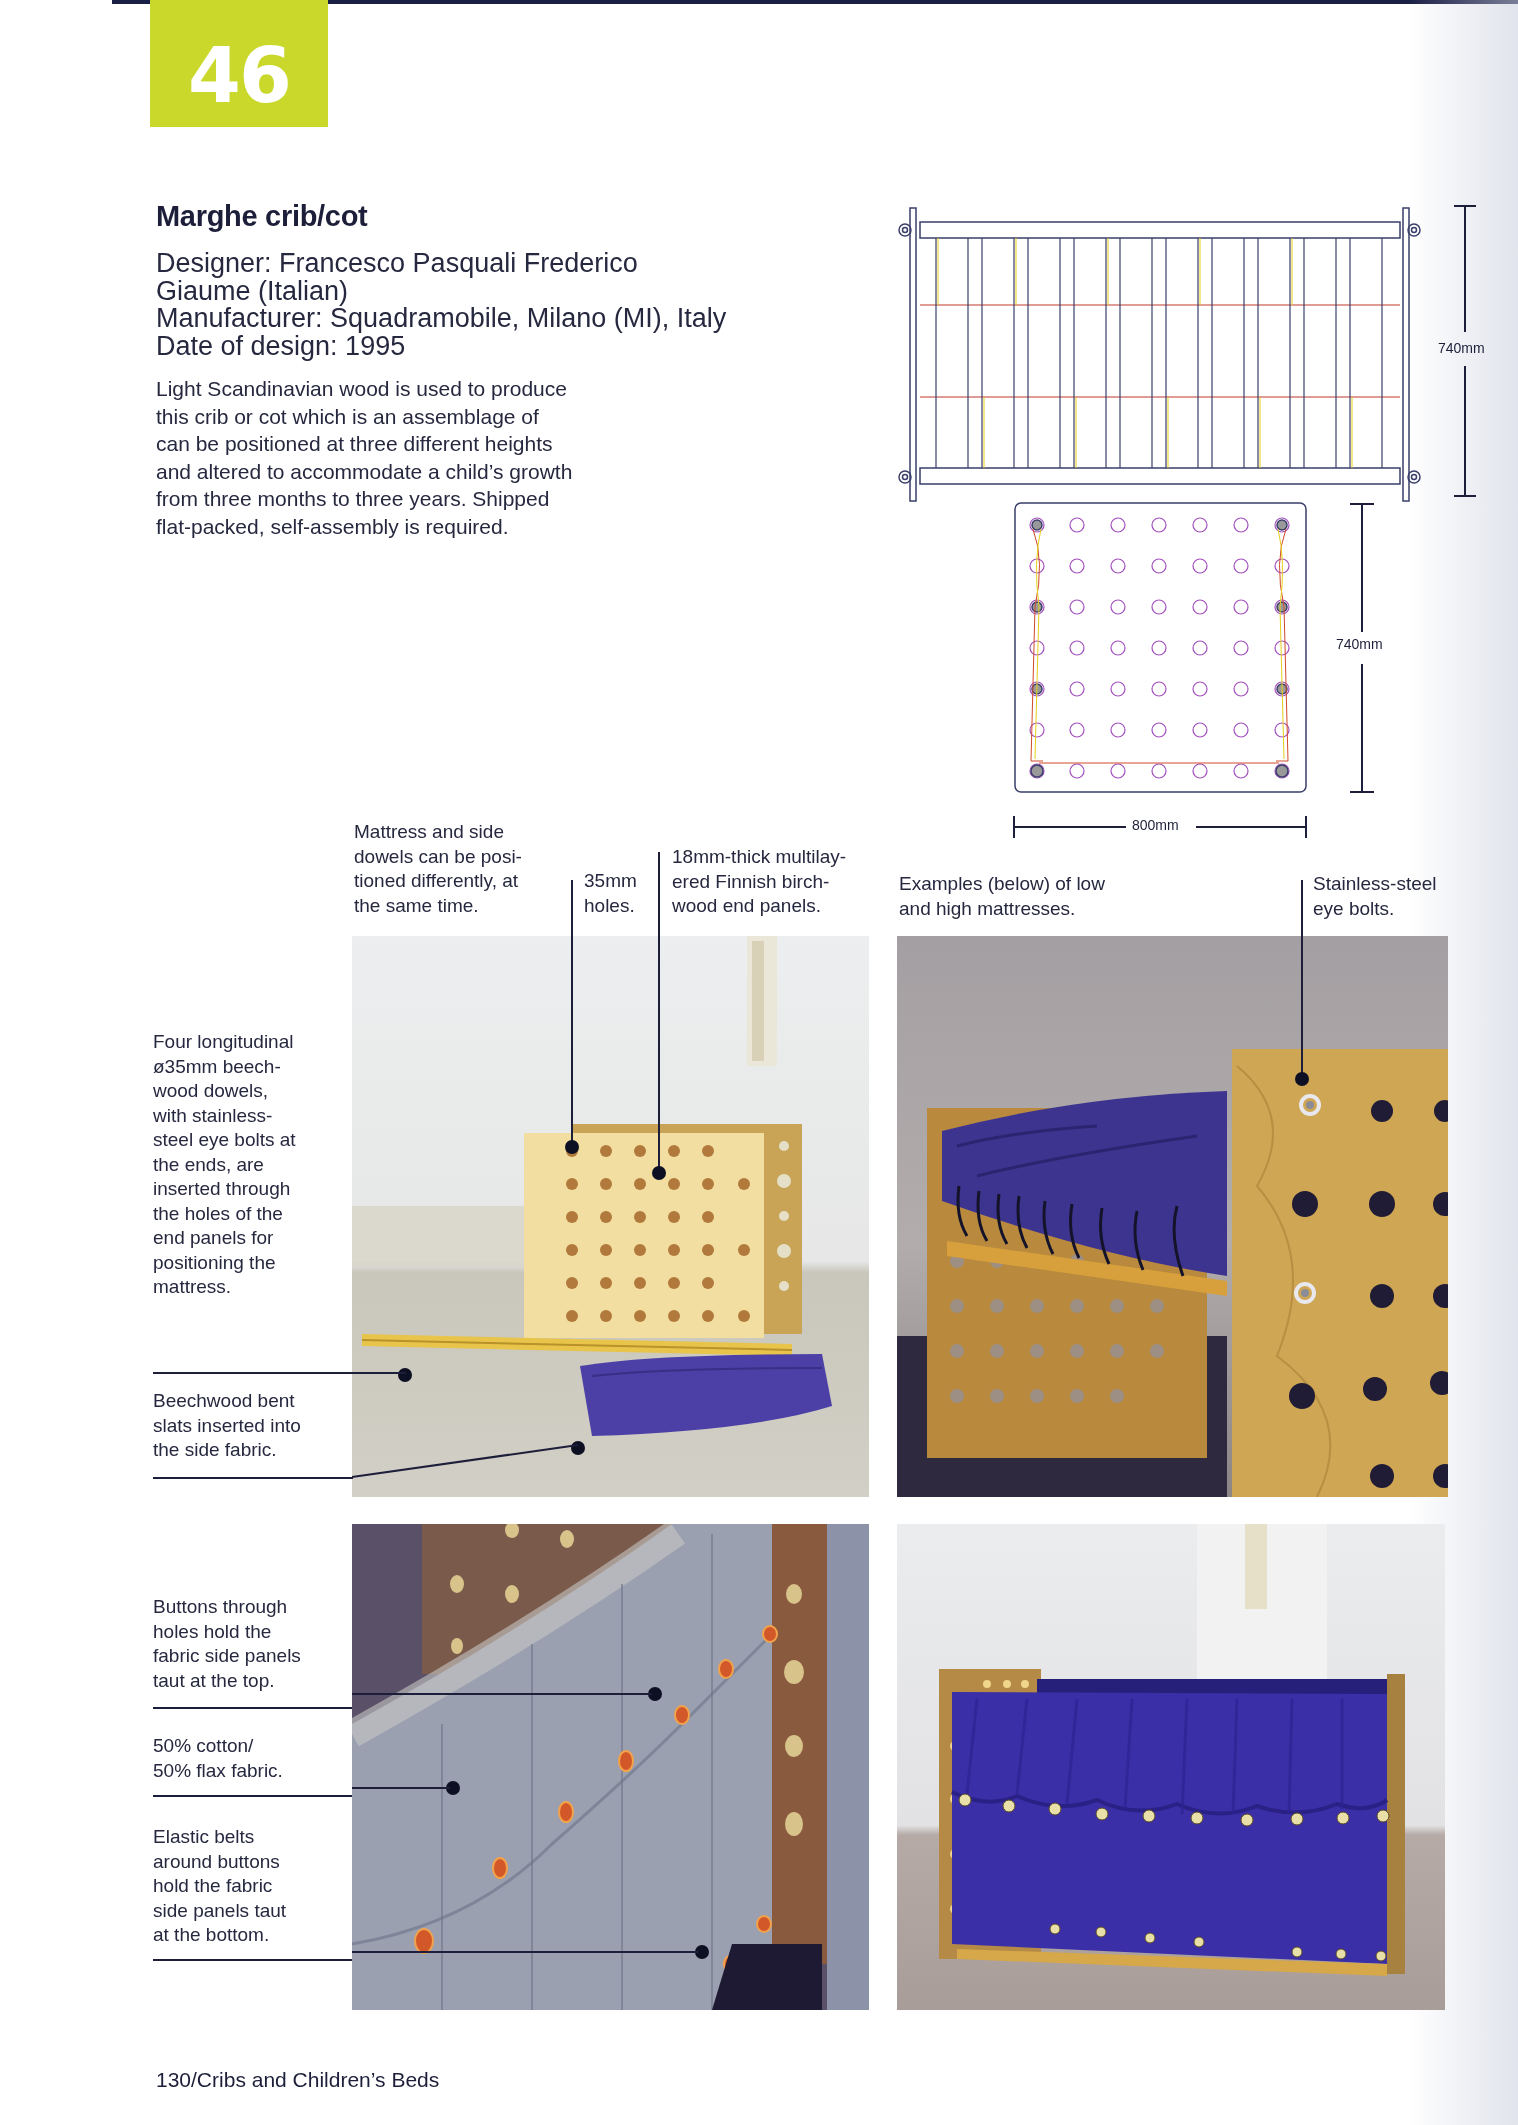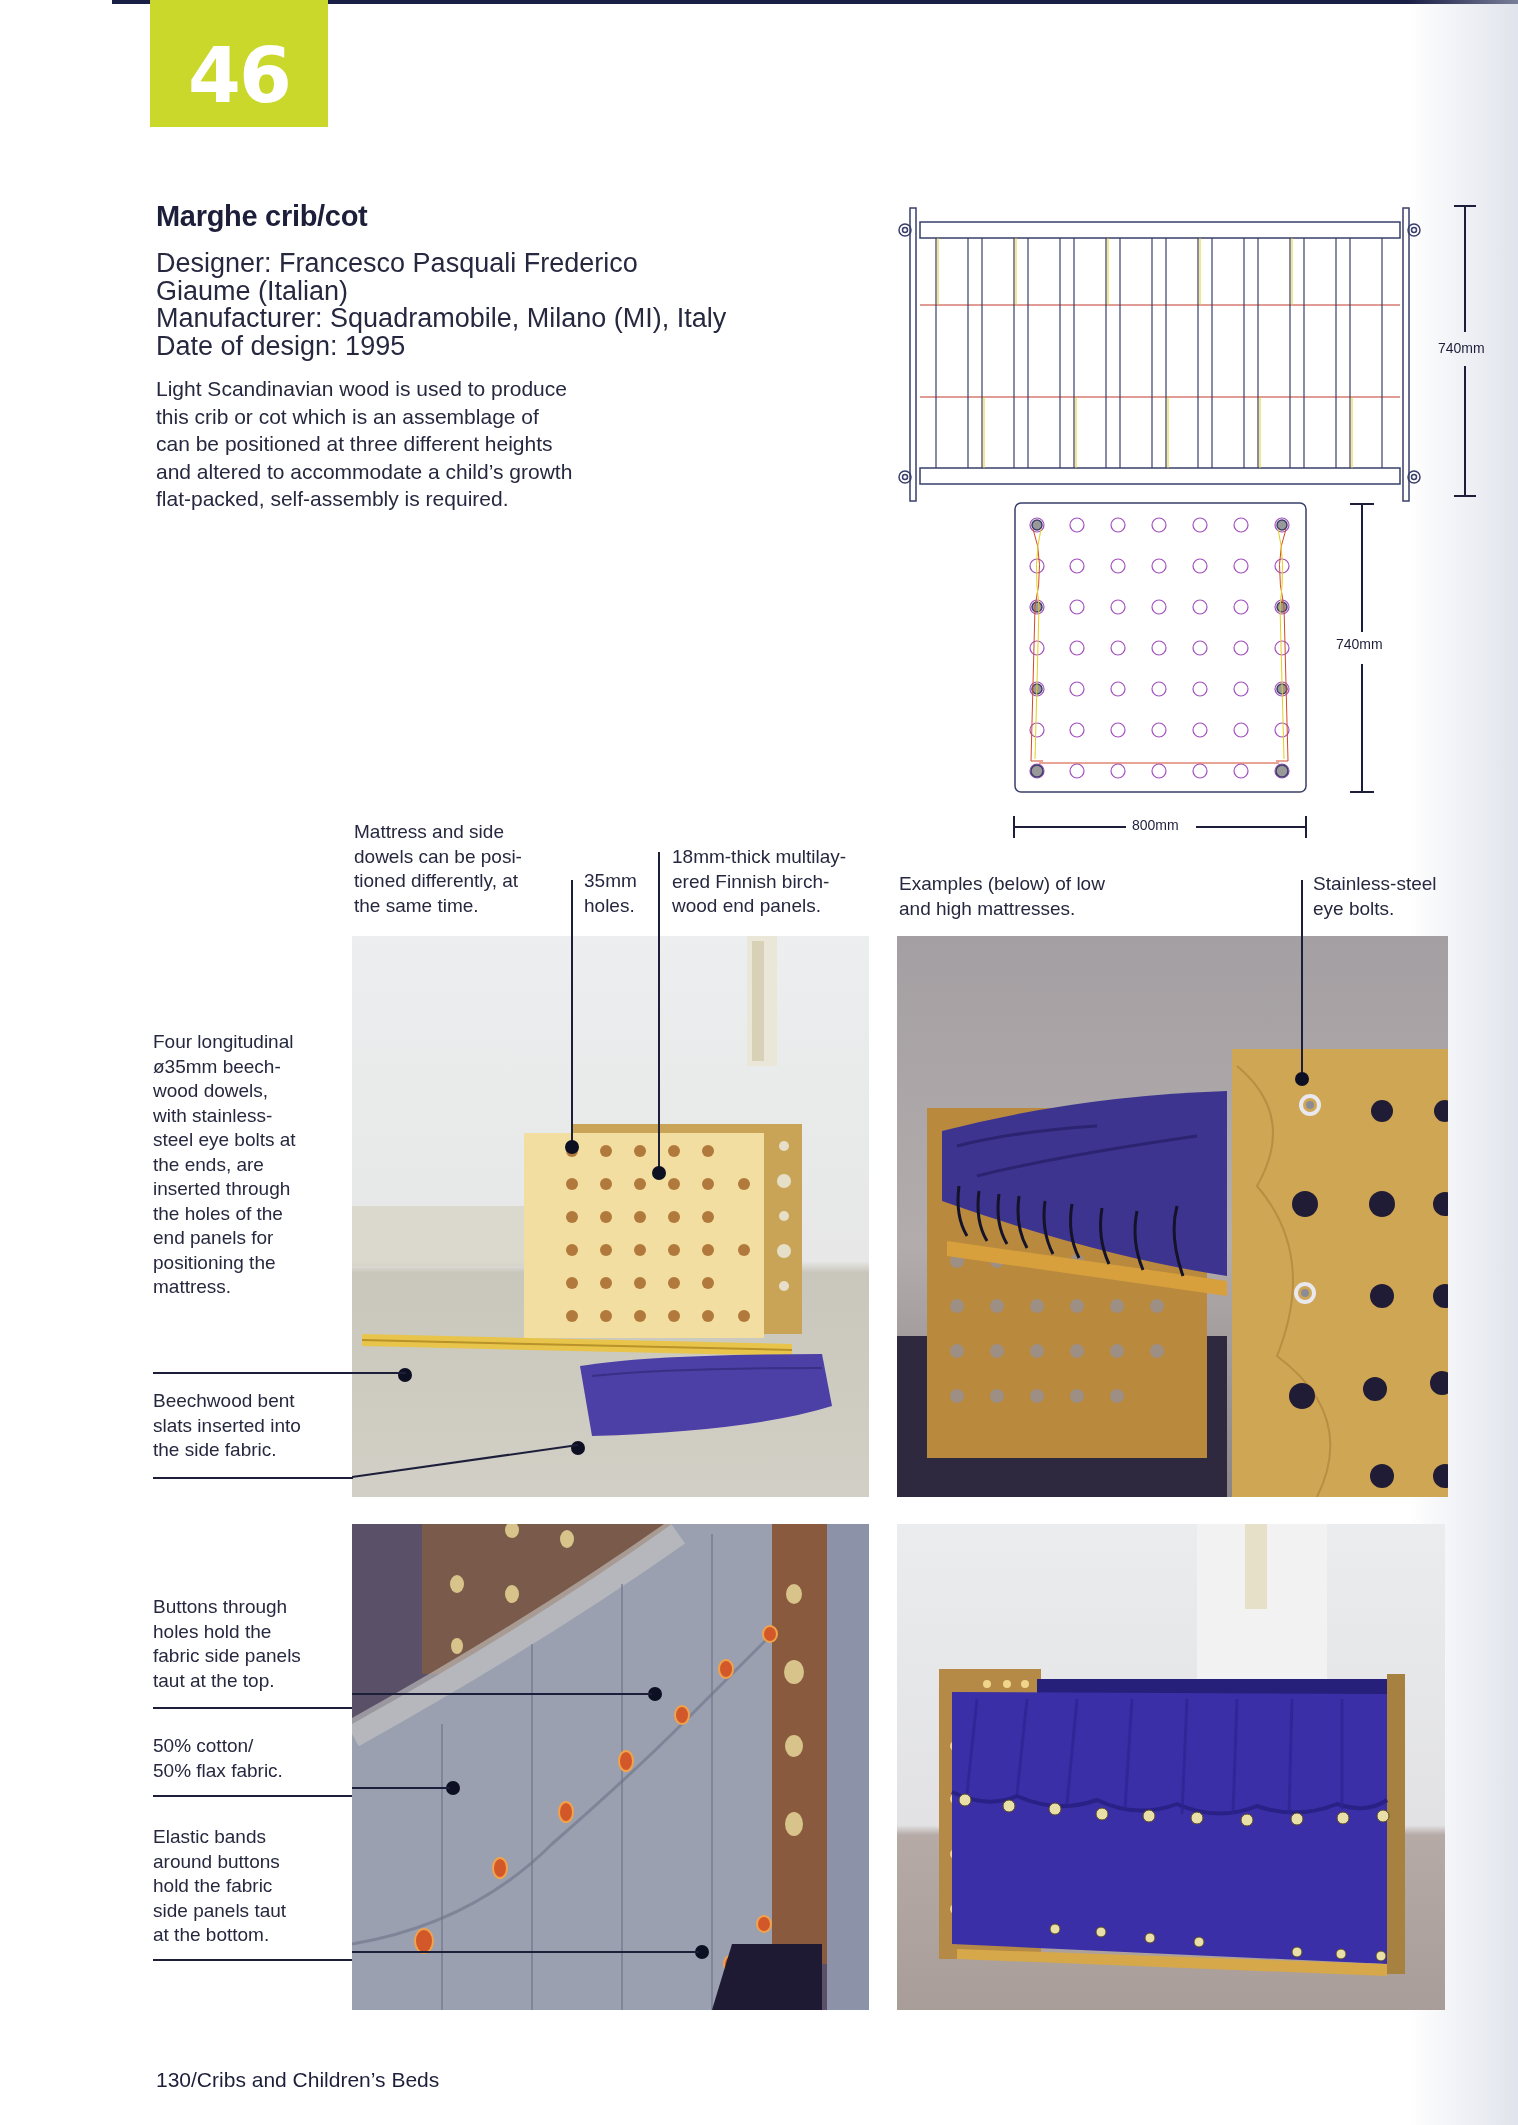--- a/index.html
+++ b/index.html
@@ -42,20 +42,21 @@
   <div>Giaume (Italian)</div>
   <div>Manufacturer: Squadramobile, Milano (MI), Italy</div>
   <div>Date of design: 1995</div>
 </div>
 
 <div class="desc">
   <div>Light Scandinavian wood is used to produce</div>
   <div>this crib or cot which is an assemblage of</div>
   <div>can be positioned at three different heights</div>
   <div>and altered to accommodate a child’s growth</div>
+  <div>from three months to three years. Shipped</div>
   <div>flat-packed, self-assembly is required.</div>
 </div>
 
 <svg style="position:absolute;left:890px;top:200px;" width="540" height="305" viewBox="0 0 540 305">
   <g fill="none" stroke="#3a3f6a" stroke-width="1.5">
 
     <rect x="20" y="8" width="6" height="293"></rect>
     <rect x="513" y="8" width="6" height="293"></rect>
 
     <rect x="30" y="22" width="480" height="16"></rect>
@@ -435,21 +436,21 @@
   <div>fabric side panels</div>
   <div>taut at the top.</div>
 </div>
 <div class="hline" style="left:153px;top:1707px;width:199px;"></div>
 <div class="cap" style="left:153px;top:1734px;">
   <div>50% cotton/</div>
   <div>50% flax fabric.</div>
 </div>
 <div class="hline" style="left:153px;top:1795px;width:199px;"></div>
 <div class="cap" style="left:153px;top:1825px;">
-  <div>Elastic bands</div>
+  <div>Elastic belts</div>
   <div>around buttons</div>
   <div>hold the fabric</div>
   <div>side panels taut</div>
   <div>at the bottom.</div>
 </div>
 <div class="hline" style="left:153px;top:1959px;width:199px;"></div>
 
 <div class="photo" style="left:897px;top:1524px;width:548px;height:486px;background:linear-gradient(to bottom,#ebecee 0%,#e2e2e4 62%,#b5aaa6 64%,#a99d99 100%);">
   <svg width="548" height="486" viewBox="0 0 548 486">
     <rect x="300" y="0" width="130" height="330" fill="#f2f2f2"></rect>

